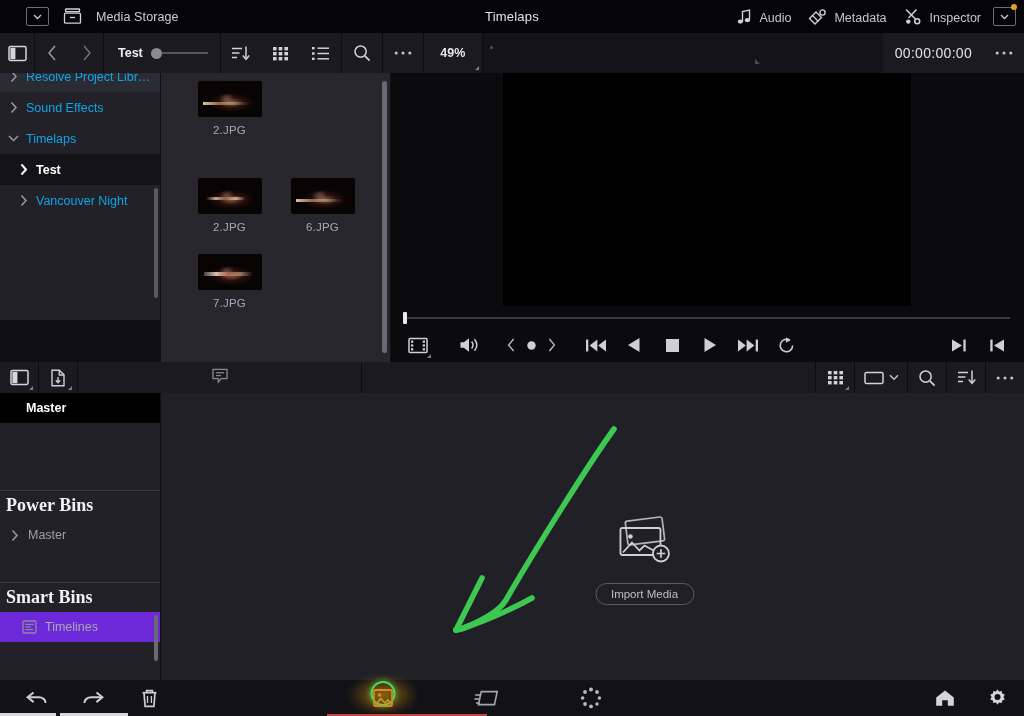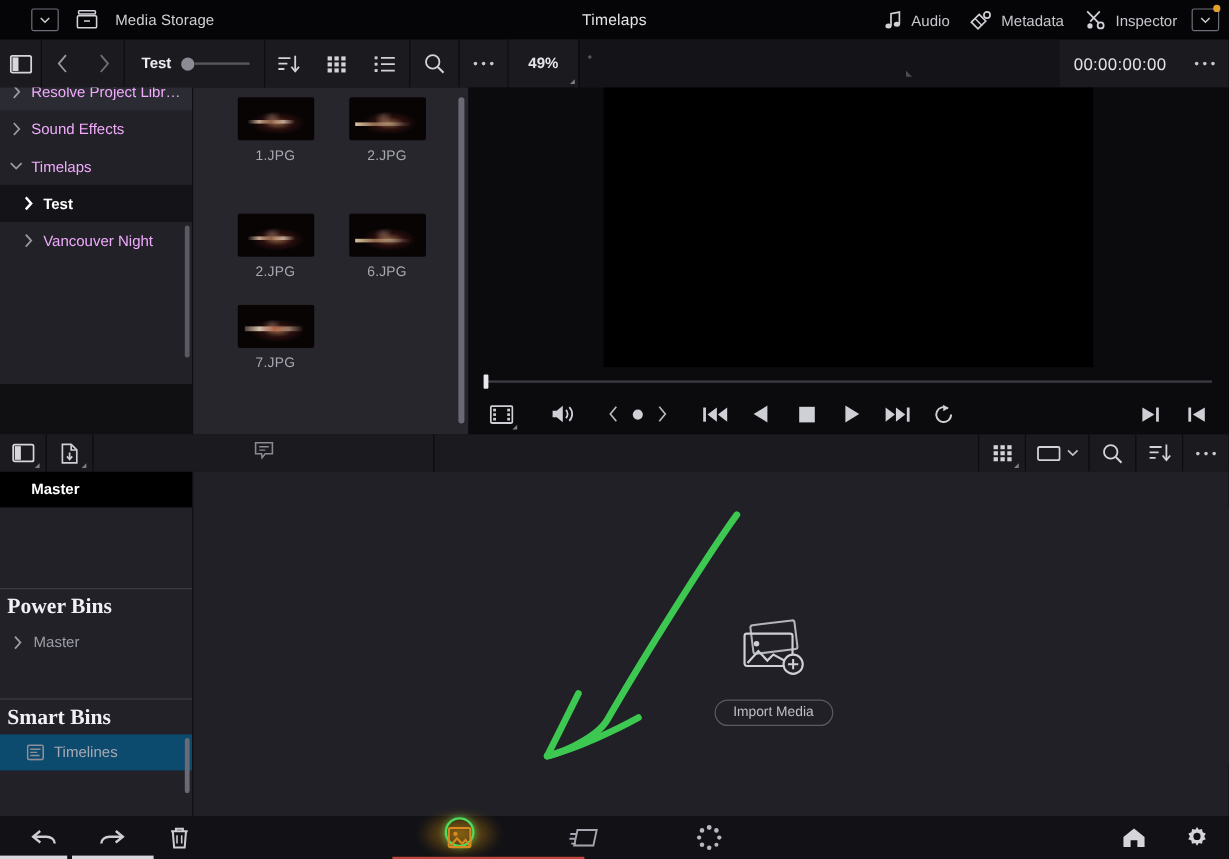--- a/index.html
+++ b/index.html
@@ -88,21 +88,21 @@
     padding: 0 12px; letter-spacing: .3px;
   }
 
   
   .tree-upper {
     position: absolute; left: 0; top: 73px; width: 160px; height: 289px;
     background: #212127; overflow: hidden;
   }
   .tree-row {
     height: 31px; display: flex; align-items: center; gap: 0;
-    font-size: 12.5px; color: #f0abfc; padding-right: 6px;
+    font-size: 12.5px; color: #0ea5e9; padding-right: 6px;
   }
   .tree-row.sel { background: #141418; color: #ffffff; font-weight: bold; }
   .tw-arrow {
     width: 26px; height: 31px; display: flex; align-items: center; justify-content: center;
     flex: 0 0 auto;
   }
   .tree-label { white-space: nowrap; overflow: hidden; text-overflow: ellipsis; }
   .tree-scroll {
     position: absolute; right: 2px; top: 115px; width: 4px; height: 110px;
     background: #5a5a64; border-radius: 2px;
@@ -209,21 +209,21 @@
     height: 29px; display: flex; align-items: center; padding-left: 6px;
     font-size: 18px; color: #f0f0f5; font-weight: bold; font-family: Liberation Serif, serif;
   }
   .bin-row {
     height: 30px; display: flex; align-items: center;
     font-size: 12.5px; color: #9d9da8;
   }
   .bin-row .bw-arrow {
     width: 28px; display: flex; align-items: center; justify-content: center;
   }
-  .bin-row.sub { background: #0c4a6e; color: #a9a9b3; padding-left: 22px; gap: 8px; }
+  .bin-row.sub { background: #6d28d9; color: #a9a9b3; padding-left: 22px; gap: 8px; }
   .bins-scroll {
     position: absolute; right: 2px; top: 222px; width: 4px; height: 46px;
     background: #6a6a74; border-radius: 2px;
   }
 
   
   .pool-area {
     position: absolute; left: 161px; top: 393px; width: 863px; height: 287px;
     background: #202026;
   }
@@ -485,24 +485,20 @@
           <div class="tree-label">Vancouver Night</div>
         </div>
       </div>
     <div class="tree-upper-empty"></div>
     <div class="tree-scroll"></div>
   </div>
 
   <div class="grid-panel">
     <div class="grid-inner" id="grid-rows">
         <div class="thumb-row">
-          <div class="thumb-cell">
-            <div class="thumb-img "></div>
-            <div class="thumb-label">1.JPG</div>
-          </div>
           <div class="thumb-cell">
             <div class="thumb-img v2"></div>
             <div class="thumb-label">2.JPG</div>
           </div>
         </div>
         <div class="thumb-spacer"></div>
         <div class="thumb-spacer"></div>
         <div class="thumb-row">
           <div class="thumb-cell">
             <div class="thumb-img "></div>

